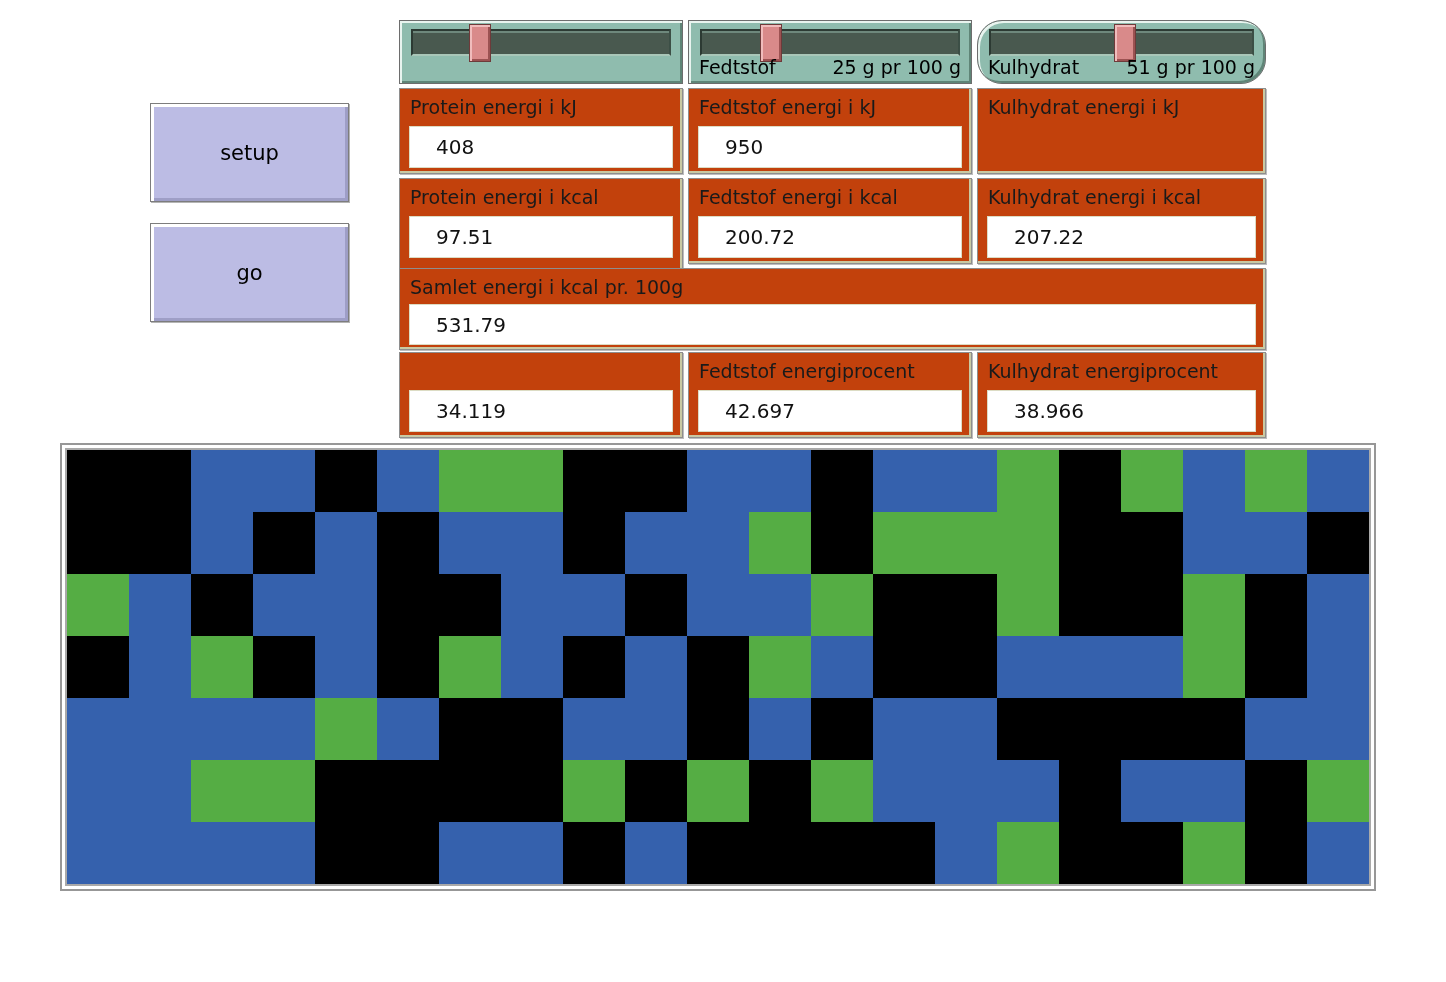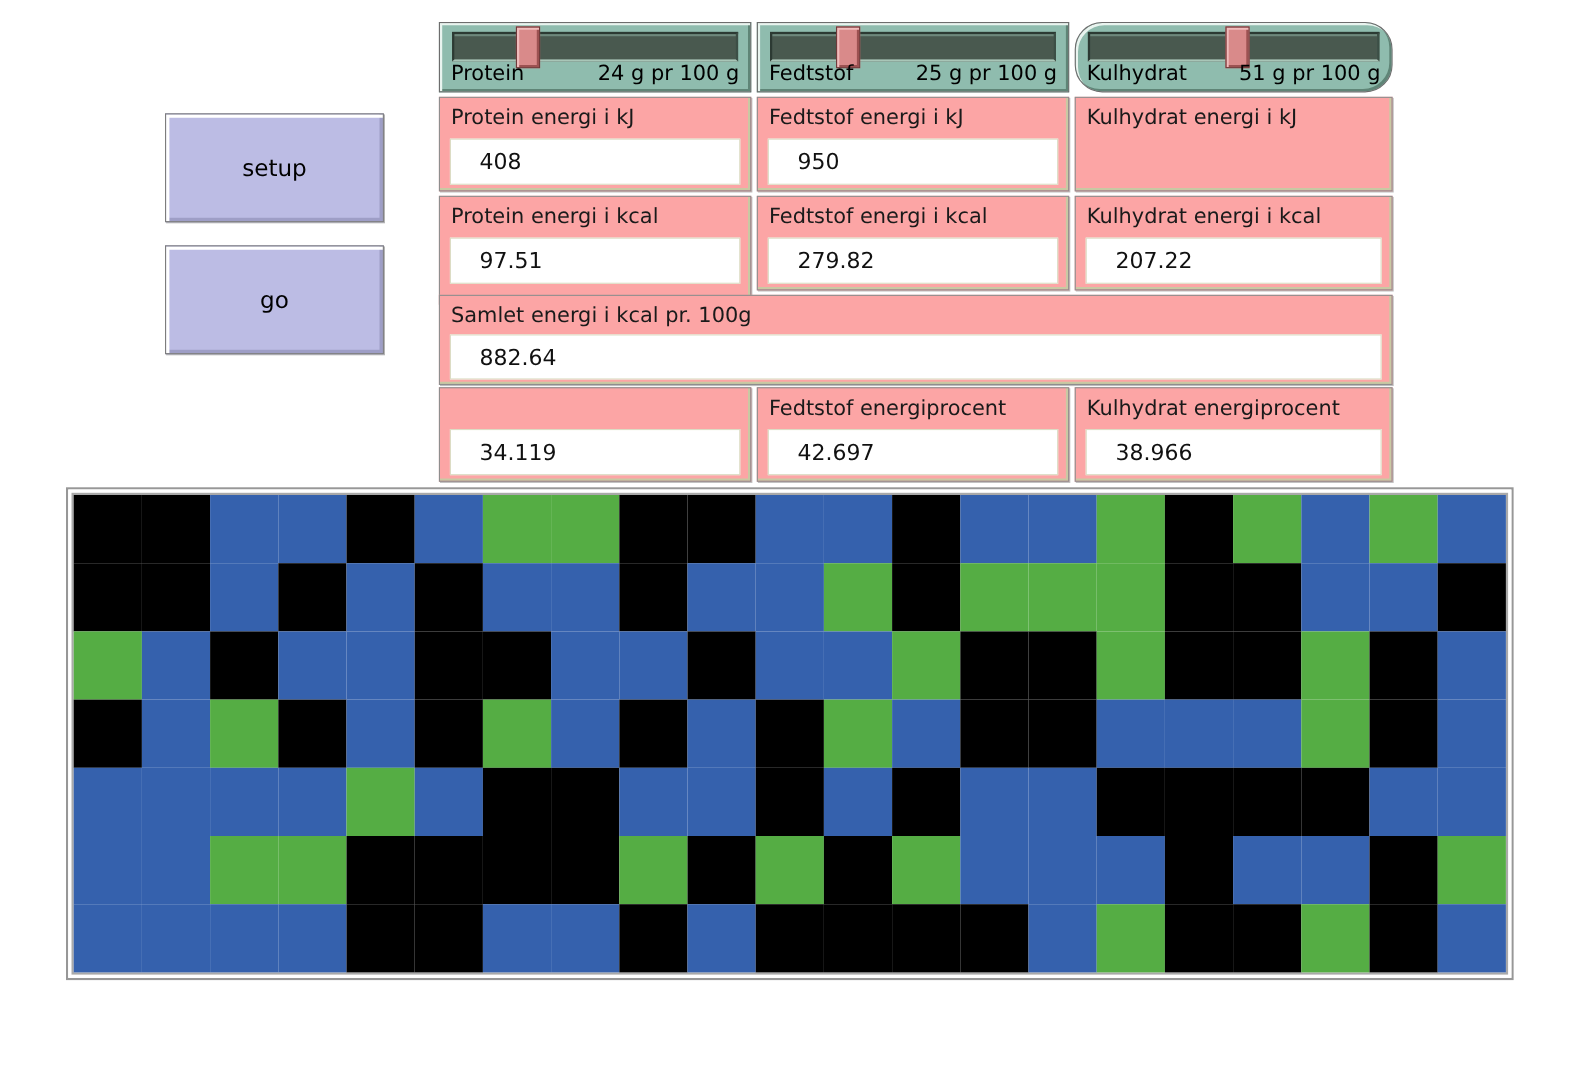--- a/index.html
+++ b/index.html
@@ -45,21 +45,21 @@
     cursor:ew-resize;
   }
   .sl-text{
     position:absolute;left:10px;right:10px;bottom:5px;
     display:flex;justify-content:space-between;align-items:baseline;
     font-size:19px;color:#000;
   }
   
   .nl-monitor{
     position:absolute;
-    background:#fca5a5;
+    background:#c2410c;
     border:1px solid #8e8e8e;
     box-shadow:inset -2px -2px 0 #c9c9a3, 1px 1px 0 #bdbdbd;
     box-sizing:border-box;
   }
   .m-label{
     position:absolute;left:10px;top:7px;right:8px;
     font-size:19px;color:#1a1a1a;white-space:nowrap;overflow:hidden;
   }
   .m-field{
     position:absolute;left:9px;right:9px;top:37px;height:42px;
@@ -96,24 +96,20 @@
 <div class="nl-button" style="left:150px;top:103px;width:197px;height:97px;">
   <span>setup</span>
 </div>
 <div class="nl-button" style="left:150px;top:223px;width:197px;height:97px;">
   <span>go</span>
 </div>
 
 <div class="nl-slider" style="left:399px;top:20px;width:284px;">
   <div class="sl-groove"></div>
   <div class="sl-handle" style="left: 69px;"></div>
-  <div class="sl-text">
-    <span>Protein</span>
-    <span>24 g pr 100 g</span>
-  </div>
 </div>
 <div class="nl-slider" style="left:688px;top:20px;width:284px;">
   <div class="sl-groove"></div>
   <div class="sl-handle" style="left: 71px;"></div>
   <div class="sl-text">
     <span>Fedtstof</span>
     <span>25 g pr 100 g</span>
   </div>
 </div>
 <div class="nl-slider" style="left:977px;top:20px;width:289px;border-radius:25px;">
@@ -143,34 +139,34 @@
 
 <div class="nl-monitor" style="left:399px;top:178px;width:284px;height:99px;">
   <div class="m-label">Protein energi i kcal</div>
   <div class="m-field">
     <span>97.51</span>
   </div>
 </div>
 <div class="nl-monitor" style="left:688px;top:178px;width:284px;height:86px;">
   <div class="m-label">Fedtstof energi i kcal</div>
   <div class="m-field">
-    <span>279.82</span>
+    <span>200.72</span>
   </div>
 </div>
 <div class="nl-monitor" style="left:977px;top:178px;width:289px;height:86px;">
   <div class="m-label">Kulhydrat energi i kcal</div>
   <div class="m-field">
     <span>207.22</span>
   </div>
 </div>
 
 <div class="nl-monitor" style="left:399px;top:268px;width:867px;height:82px;">
   <div class="m-label">Samlet energi i kcal pr. 100g</div>
   <div class="m-field" style="top:35px;height:41px;">
-    <span>882.64</span>
+    <span>531.79</span>
   </div>
 </div>
 
 <div class="nl-monitor" style="left:399px;top:352px;width:284px;height:86px;">
   <div class="m-field">
     <span>34.119</span>
   </div>
 </div>
 <div class="nl-monitor" style="left:688px;top:352px;width:284px;height:86px;">
   <div class="m-label">Fedtstof energiprocent</div>

